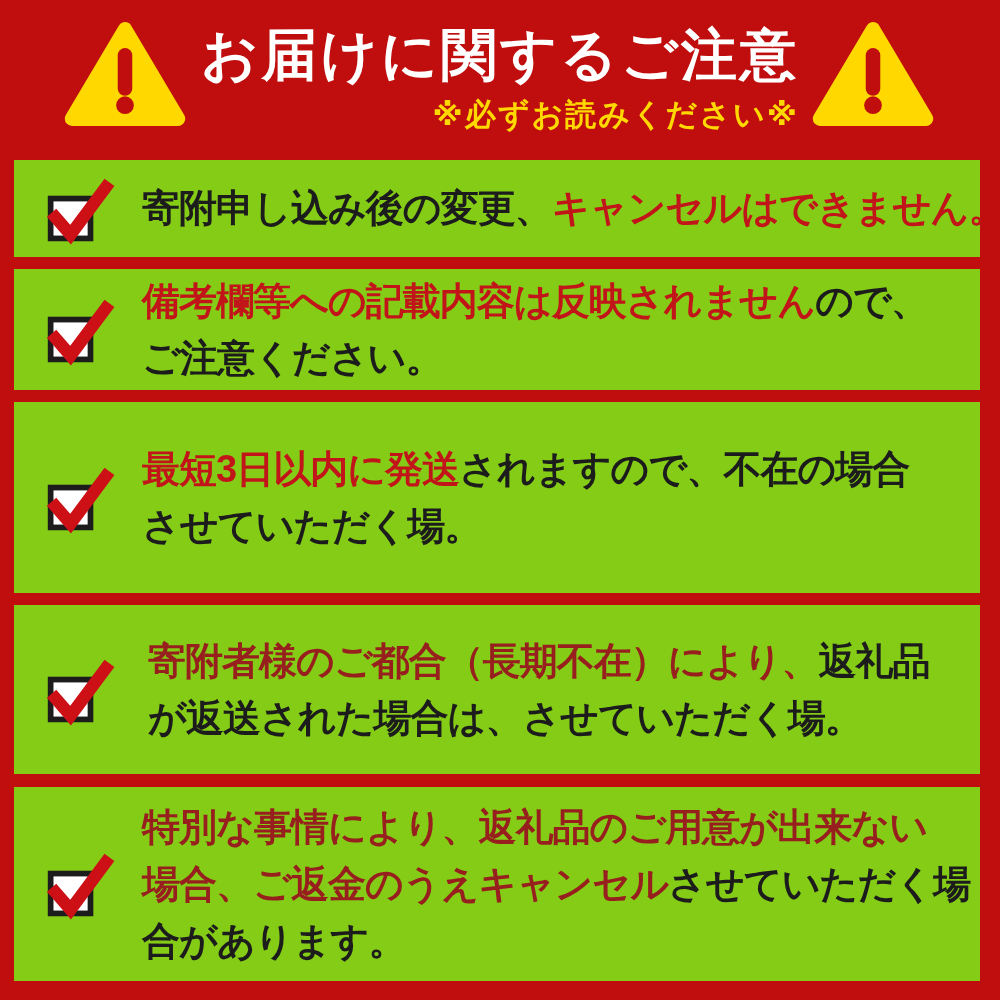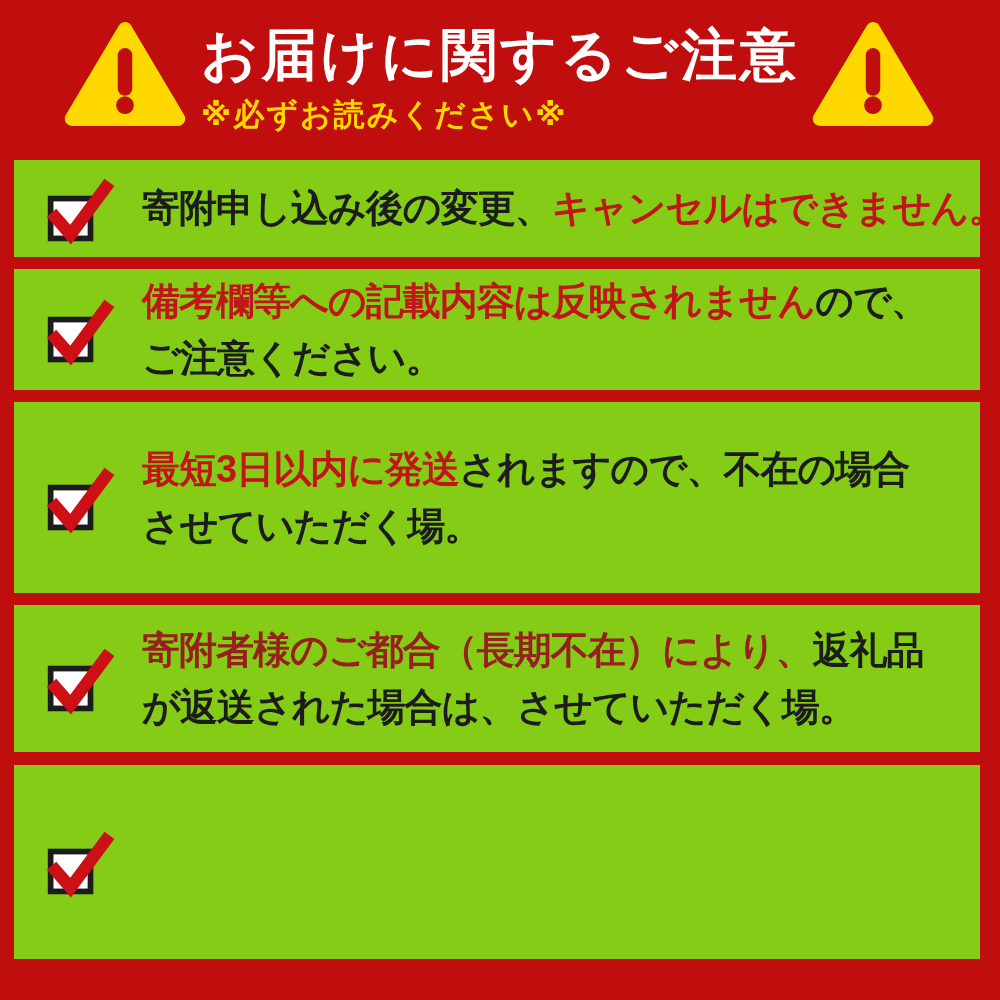--- a/index.html
+++ b/index.html
@@ -11,21 +11,21 @@
     font-family:"Liberation Sans","DejaVu Sans",sans-serif;
     box-sizing:border-box;
   }
   
   .header{
     position:relative;
     height:160px;
     display:flex;flex-direction:column;
     align-items:center;justify-content:center;
   }
-  .header-text{display:flex;flex-direction:column;align-items:flex-start;}
+  .header-text{display:flex;flex-direction:column;align-items:flex-end;}
   .title{
     margin:0;
     color:#ffffff;
     font-size:56px;
     font-weight:900;
     letter-spacing:3px;
     line-height:1.1;
     white-space:nowrap;
   }
   .subtitle{
@@ -46,21 +46,21 @@
     background:#84cc16;
     margin:0 20px 12px 14px;
     display:flex;
     align-items:center;
     padding:0 10px 0 30px;
     box-sizing:border-box;
   }
   .note:nth-child(1){height:97px;}
   .note:nth-child(2){height:121px;}
   .note:nth-child(3){height:191px;}
-  .note:nth-child(4){height:147px;margin-bottom:13px;}
+  .note:nth-child(4){height:169px;margin-bottom:13px;gap:6px;}
   .note:nth-child(5){height:194px;margin-bottom:0;}
   .checkbox{flex:0 0 74px;height:68px;}
   .checkbox svg{width:74px;height:68px;display:block;overflow:visible;}
   .note-text{
     margin-left:24px;
     font-size:38px;
     font-weight:800;
     line-height:57px;
     letter-spacing:-1px;
     color:#1c1c1c;
@@ -148,16 +148,21 @@
         </div>
     </section>
 
     <section class="note">
       <span class="checkbox">
         <svg viewBox="0 0 78 70" aria-hidden="true">
           <rect x="7" y="24" width="42" height="42" fill="#ffffff" stroke="#1c1c1c" stroke-width="6"></rect>
           <path d="M8 39 L28 62 L69 7" fill="none" stroke="#cc1016" stroke-width="13" stroke-linecap="butt" stroke-linejoin="miter"></path>
         </svg>
       </span>
+      <div class="note-text">
+          <span class="note-line"><span style="color: rgb(151, 32, 30);">特別な事情により、返礼品のご用意が出来ない</span></span>
+          <span class="note-line"><span style="color: rgb(151, 32, 30);">場合、ご返金のうえキャンセル</span><span style="color: rgb(28, 28, 28);">させていただく場</span></span>
+          <span class="note-line"><span style="color: rgb(28, 28, 28);">合があります。</span></span>
+        </div>
     </section>
   </div>
 
 </div>
 
 </body></html>

